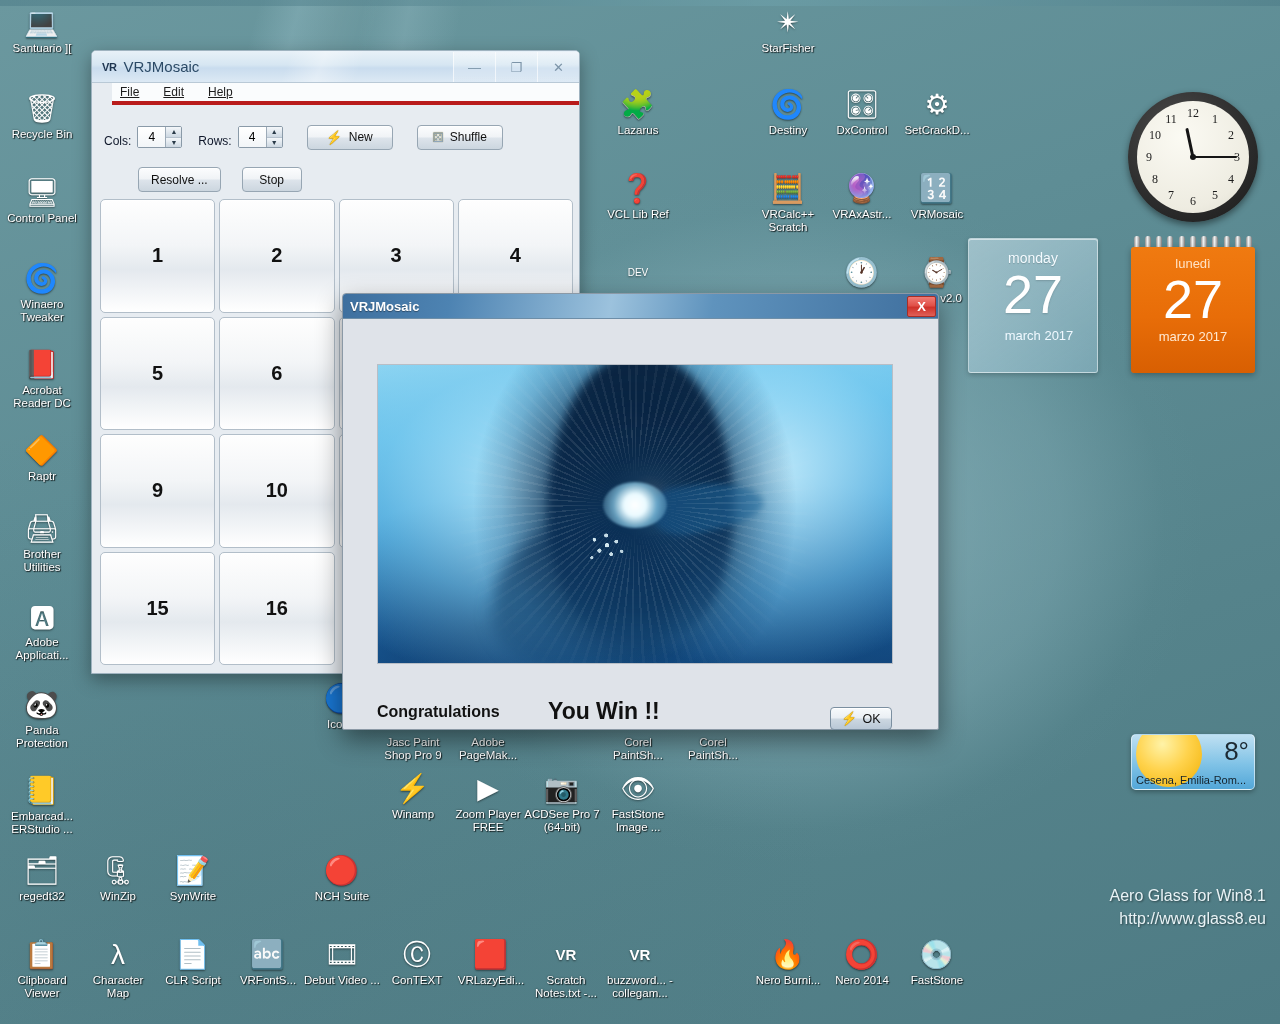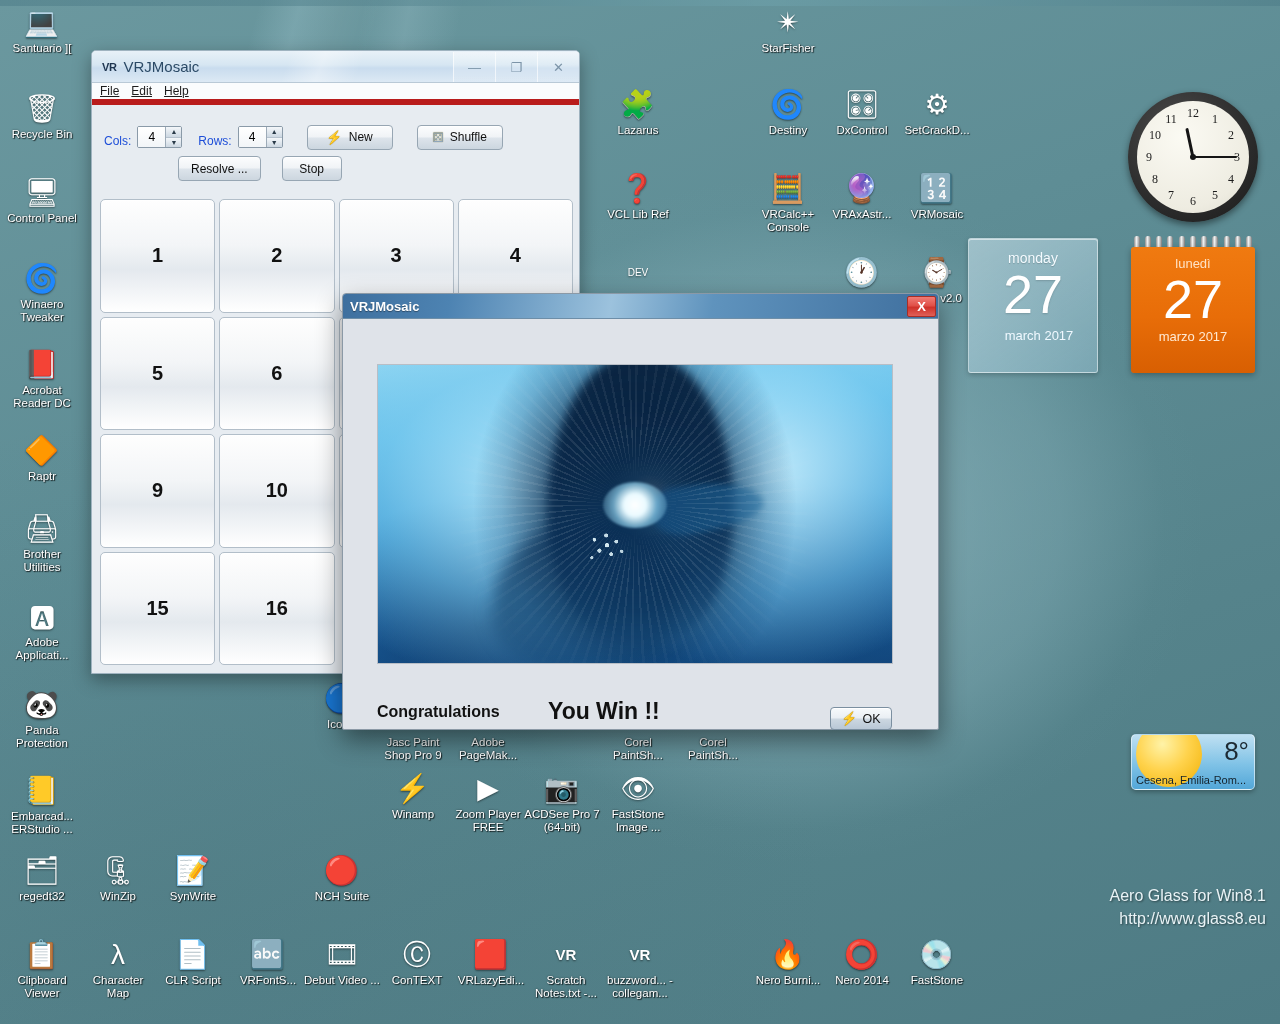--- a/index.html
+++ b/index.html
@@ -144,29 +144,29 @@
   }
   .wbtn {
     width:42px; height:30px; display:flex; align-items:center; justify-content:center;
     border-left:1px solid rgba(255,255,255,.65);
     color:#7c94a8; font-size:13px;
     background: linear-gradient(180deg, rgba(255,255,255,.35), rgba(255,255,255,.06));
   }
   #wbtns { position:absolute; right:0; top:1px; display:flex; }
 
   #menubar {
-    height:22px; background:#fafcfd; border-bottom:6px solid #b91c1c;
-    display:flex; align-items:center; padding-left:8px; gap:12px;
-    font-size:12px; color:#1c1c1c;
+    height:22px; background:#fafcfd; border-bottom:4px solid #b91c1c;
+    display:flex; align-items:center; padding-left:8px; gap:24px;
+    font-size:12px; color:#1c1c1c;margin-left:20px;
   }
   #menubar span u { text-decoration: underline; }
 
   #ctrlrow1 { position:absolute; left:0; top:66px; width:100%; height:40px; display:flex; align-items:center; padding-left:12px;}
-  #ctrlrow2 { position:absolute; left:0; top:105px; width:100%; height:36px; display:flex; align-items:flex-start; padding-left:46px; gap:21px;margin-left:40px;}
-  .flabel { font-size:12px; color:#1d4ed8; margin-right:6px;margin-top:8px; }
+  #ctrlrow2 { position:absolute; left:0; top:105px; width:100%; height:36px; display:flex; align-items:flex-end; padding-left:46px; gap:21px;}
+  .flabel { font-size:12px; color:#0f172a; margin-right:6px;margin-top:8px; }
   .spin {
     width:45px; height:22px; display:flex; border:1px solid #8a9aa8; background:#fff;
     border-radius:2px; overflow:hidden; margin-right:16px;
   }
   .spin .val { flex:1; text-align:center; font-size:12px; line-height:20px; color:#000;
     background: linear-gradient(180deg,#ffffff,#f2f5f8); }
   .spin .arrows { width:16px; display:flex; flex-direction:column; border-left:1px solid #9dabb8;}
   .spin .arrows i {
     flex:1; display:flex; align-items:center; justify-content:center;
     font-size:7px; color:#2a3b49; font-style:normal;
@@ -437,21 +437,21 @@
     <div class="dicon" style="left: 899px; top: 88px;">
       <span class="gl">⚙</span>
       <span class="lbl">SetCrackD...</span>
     </div>
     <div class="dicon" style="left: 600px; top: 172px;">
       <span class="gl">❓</span>
       <span class="lbl">VCL Lib Ref</span>
     </div>
     <div class="dicon" style="left: 750px; top: 172px;">
       <span class="gl">🧮</span>
-      <span class="lbl">VRCalc++ Console</span>
+      <span class="lbl">VRCalc++ Scratch</span>
     </div>
     <div class="dicon" style="left: 824px; top: 172px;">
       <span class="gl">🔮</span>
       <span class="lbl">VRAxAstr...</span>
     </div>
     <div class="dicon" style="left: 899px; top: 172px;">
       <span class="gl">🔢</span>
       <span class="lbl">VRMosaic</span>
     </div>
     <div class="dicon" style="left: 600px; top: 256px;">

